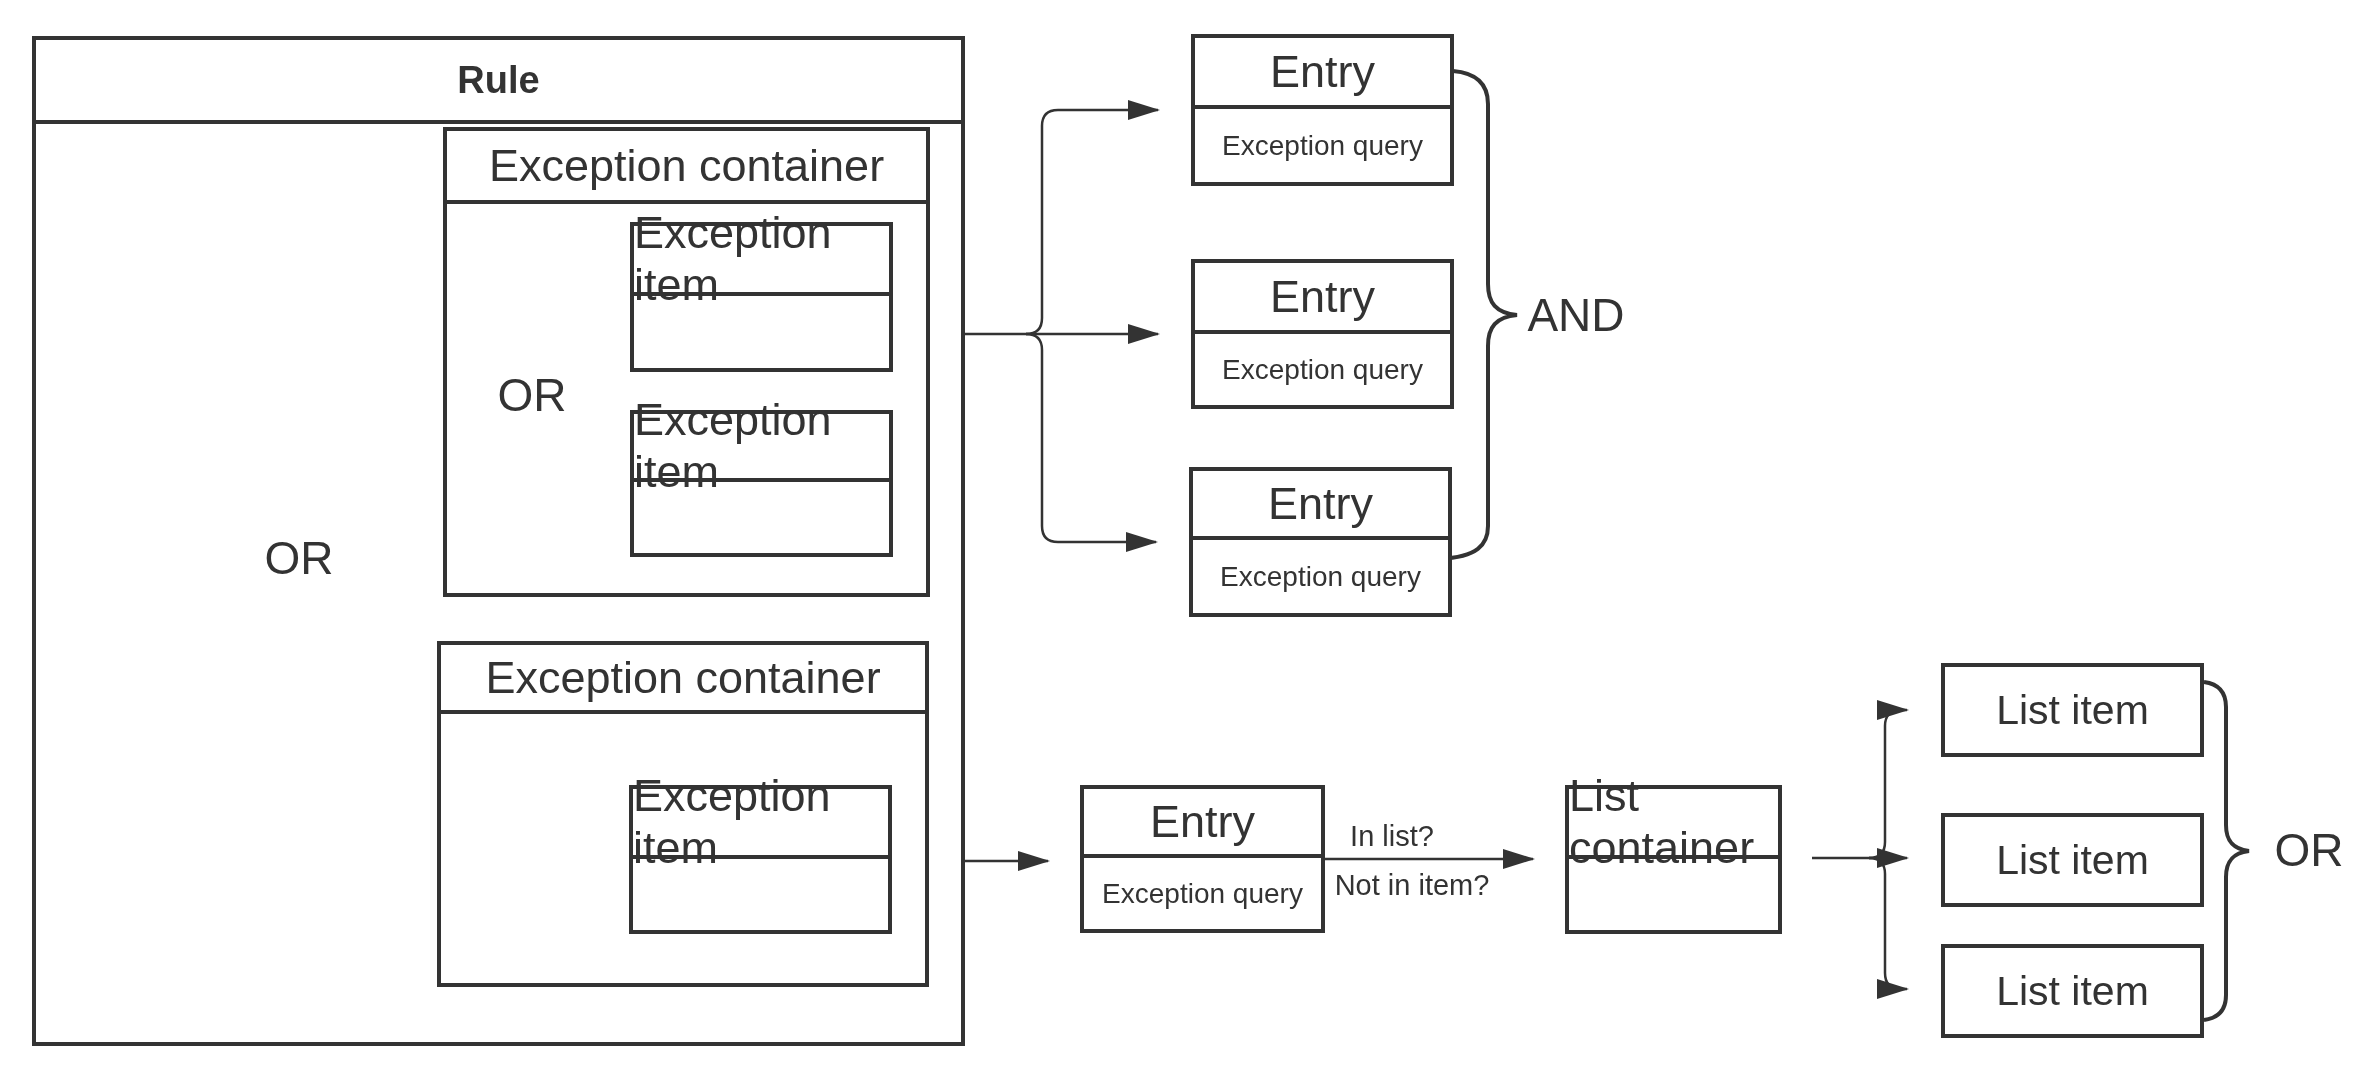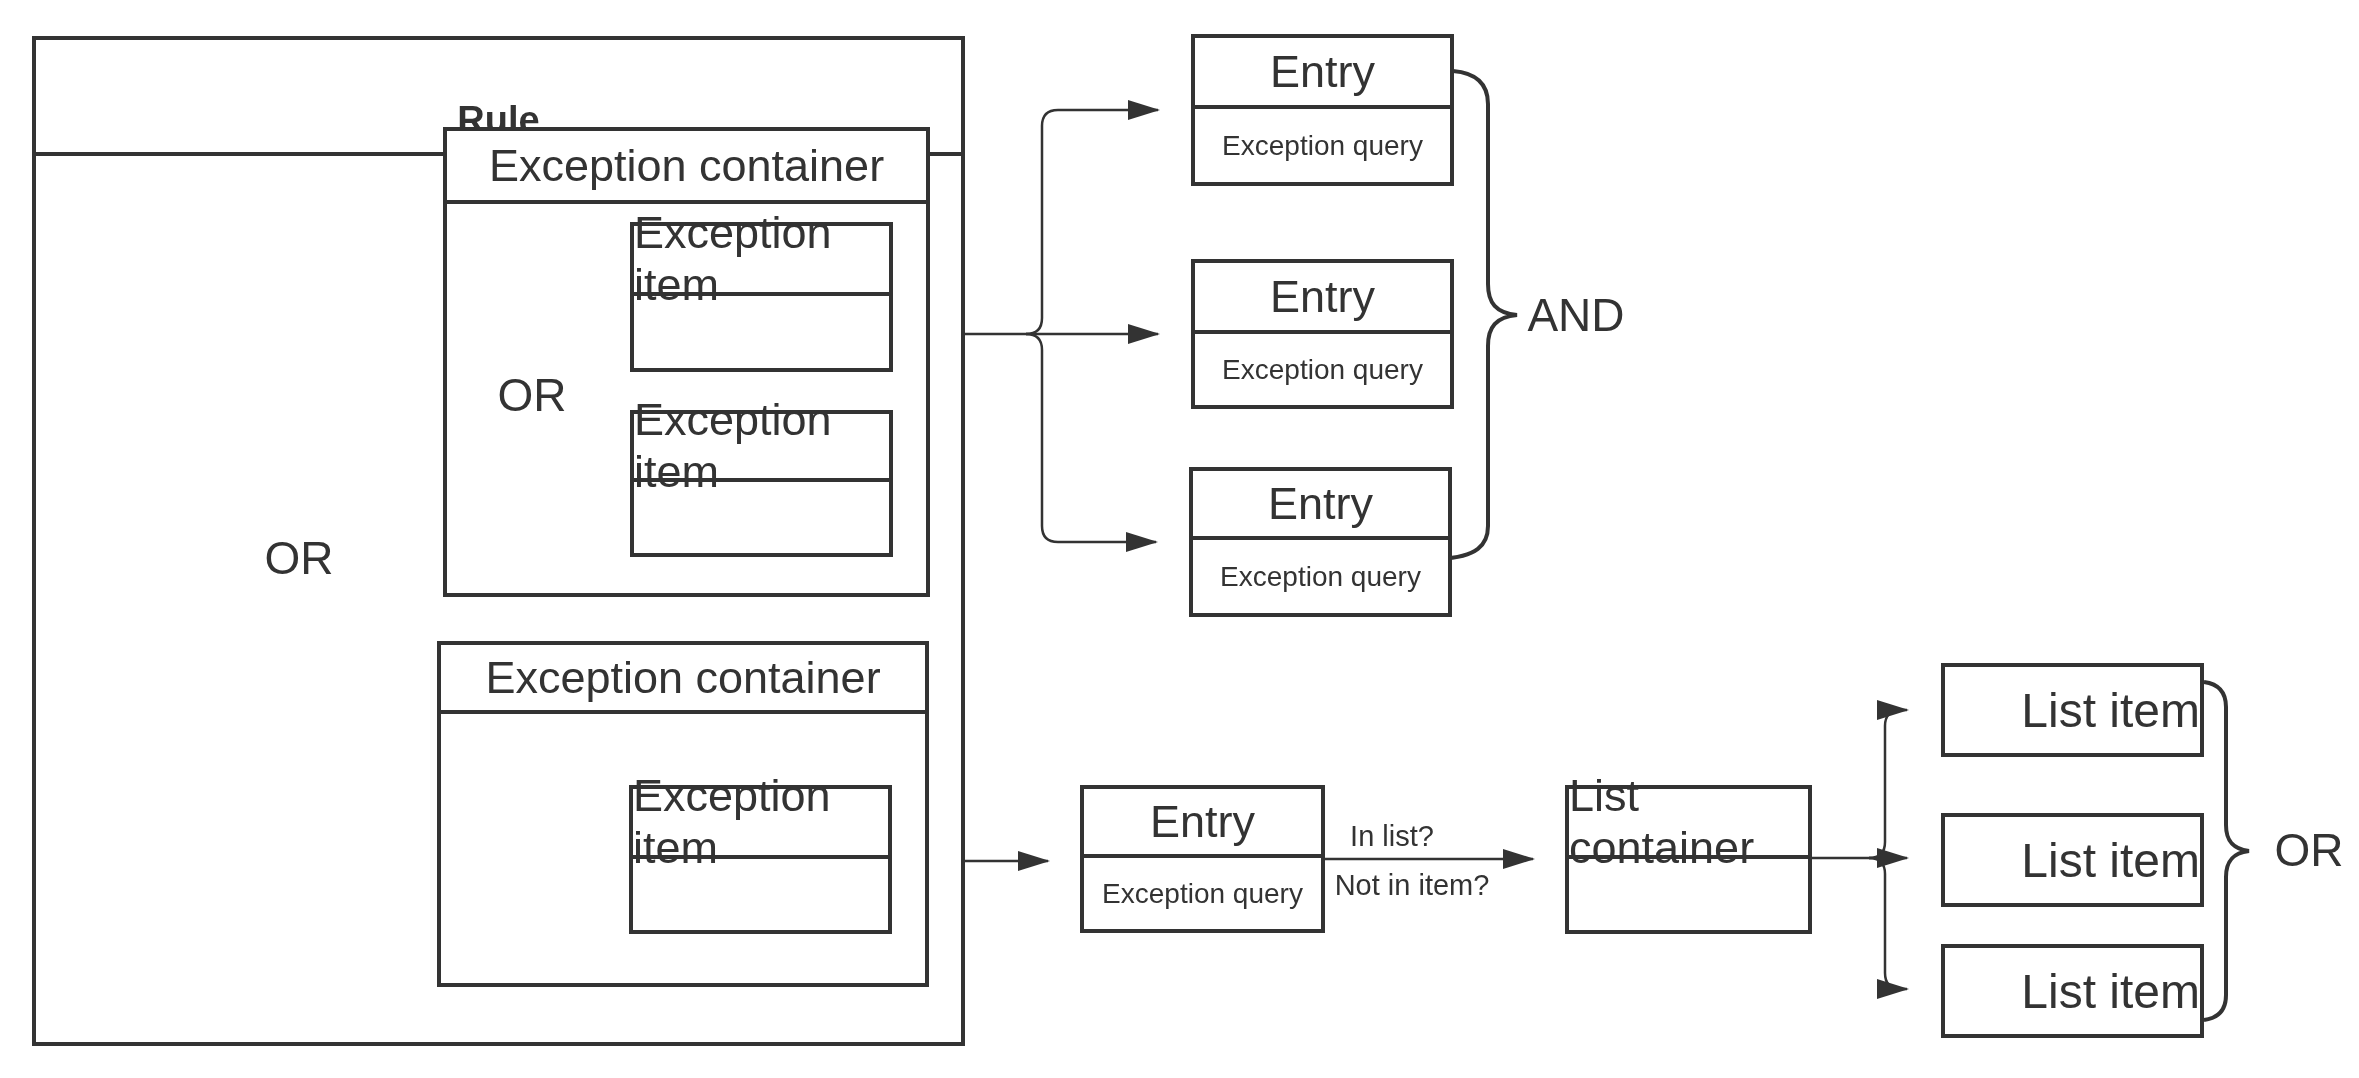--- a/index.html
+++ b/index.html
@@ -25,21 +25,21 @@
     border-bottom:4px solid #333333;
     display:flex;align-items:center;justify-content:center;
     font-size:45px;
     flex:0 0 auto;
   }
   .node-body{
     flex:1 1 auto;
     display:flex;align-items:center;justify-content:center;
     font-size:28px;
   }
-  .node.single{align-items:center;justify-content:flex-end;flex-direction:row;font-size:48px;}
+  .node.single{align-items:center;justify-content:center;flex-direction:row;font-size:41px;}
   .rule-header{font-weight:bold;font-size:38px;}
   .op-label{
     position:absolute;
     transform:translate(-50%,-50%);
     font-size:46px;
     white-space:nowrap;
   }
   .edge-label{
     position:absolute;
     transform:translate(-50%,-50%);
@@ -80,21 +80,21 @@
              C606,399 613,409 613,423 L613,498 C613,511 617,520 630,522" fill="none" stroke="#333333" stroke-width="4"></path>
 
     <path d="M1453,71 C1477,73 1488,85 1488,104 L1488,284 C1488,303 1496,313 1517,315
              C1496,317 1488,327 1488,346 L1488,526 C1488,545 1477,557 1440,559" fill="none" stroke="#333333" stroke-width="4"></path>
 
     <path d="M2204,682 C2219,684 2226,693 2226,707 L2226,825 C2226,840 2232,849 2249,851
              C2232,853 2226,862 2226,877 L2226,995 C2226,1009 2219,1018 2204,1020" fill="none" stroke="#333333" stroke-width="4"></path>
   </svg>
 
   <div class="node" style="left:32px;top:36px;width:933px;height:1010px;">
-    <div class="node-header rule-header" style="height:68px;margin-top:48px;">Rule</div>
+    <div class="node-header rule-header" style="height:84px;">Rule</div>
     <div class="node-body"></div>
   </div>
 
   <div class="node" style="left:443px;top:127px;width:487px;height:470px;">
     <div class="node-header" style="height:73px;">Exception container</div>
     <div class="node-body"></div>
   </div>
 
   <div class="node" style="left:630px;top:222px;width:263px;height:150px;">
     <div class="node-header" style="height:70px;">Exception item</div>
@@ -129,21 +129,21 @@
   <div class="node" style="left:1189px;top:467px;width:263px;height:150px;">
     <div class="node-header" style="height:69px;">Entry</div>
     <div class="node-body">Exception query</div>
   </div>
 
   <div class="node" style="left:1080px;top:785px;width:245px;height:148px;">
     <div class="node-header" style="height:69px;">Entry</div>
     <div class="node-body">Exception query</div>
   </div>
 
-  <div class="node" style="left:1565px;top:785px;width:247px;height:149px;">
+  <div class="node" style="left:1565px;top:785px;width:217px;height:149px;">
     <div class="node-header" style="height:70px;">List container</div>
     <div class="node-body"></div>
   </div>
 
   <div class="node single" style="left:1941px;top:663px;width:263px;height:94px;">
     <span>List item</span>
   </div>
   <div class="node single" style="left:1941px;top:813px;width:263px;height:94px;">
     <span>List item</span>
   </div>

